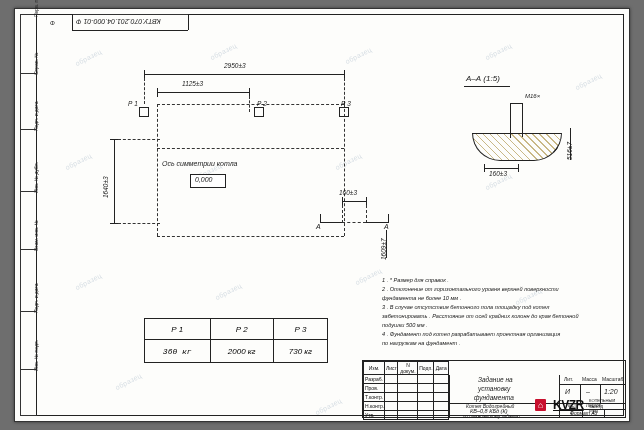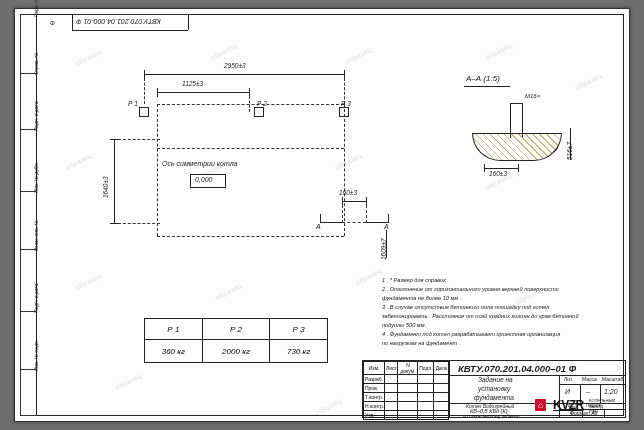--- a/index.html
+++ b/index.html
@@ -163,21 +163,21 @@
   <div class="txt" style="left:552px;top:152px;font-size:6.5px;font-style:italic;transform:rotate(-90deg);transform-origin:0 0;">516±7</div>
 
   <table class="pz" style="left:130px;top:310px;width:184px;font-size:8px;">
     <tbody>
         <tr>
       <td style="height:18px;">Р 1</td>
       <td>Р 2</td>
       <td>Р 3</td>
     </tr>
     <tr>
-      <td style="height:20px;">360  кг</td>
+      <td style="height:20px;font-family:Liberation Mono, monospace;">360  кг</td>
       <td>2000  кг</td>
       <td>730  кг</td>
     </tr>
   </tbody>
     </table>
 
   <div style="position:absolute;left:368px;top:268px;width:240px;">
     <div class="txt ital" style="position:relative;left:0;top:0;font-size:5.6px;line-height:9px;">1 . * Размер для справок .</div>
     <div class="txt ital" style="position:relative;left:0;top:0;font-size:5.6px;line-height:9px;">2 . Отклонение от горизонтального уровня верхней поверхности</div>
     <div class="txt ital" style="position:relative;left:0;top:0;font-size:5.6px;line-height:9px;">фундамента не более 10 мм .</div>
@@ -230,23 +230,20 @@
       <tr>
             <td style="height:8px;text-align:left;padding-left:1px;">Утв.</td>
             <td></td>
             <td></td>
             <td></td>
             <td></td>
           </tr>
     </tbody>
       </table>
 
-    <div style="position:absolute;left:86px;top:0;width:176px;height:14px;border-left:.8px solid #222;border-bottom:.8px solid #222;">
-      <div class="txt ital" style="left:8px;top:2px;font-size:9.5px;font-weight:bold;">КВТУ.070.201.04.000–01  Ф</div>
-    </div>
 
     <div style="position:absolute;left:86px;top:14px;width:110px;height:28px;border-left:.8px solid #222;border-bottom:.8px solid #222;">
       <div class="txt ital" style="left:28px;top:1px;font-size:6.5px;">Задание на</div>
       <div class="txt ital" style="left:28px;top:10px;font-size:6.5px;">установку</div>
       <div class="txt ital" style="left:24px;top:19px;font-size:6.5px;">фундамента</div>
     </div>
 
     <div style="position:absolute;left:196px;top:14px;width:66px;height:9px;border-left:.8px solid #222;border-bottom:.8px solid #222;">
       <div class="txt" style="left:4px;top:1px;font-size:5px;">Лит.</div>
       <div class="txt" style="left:22px;top:1px;font-size:5px;">Масса</div>

